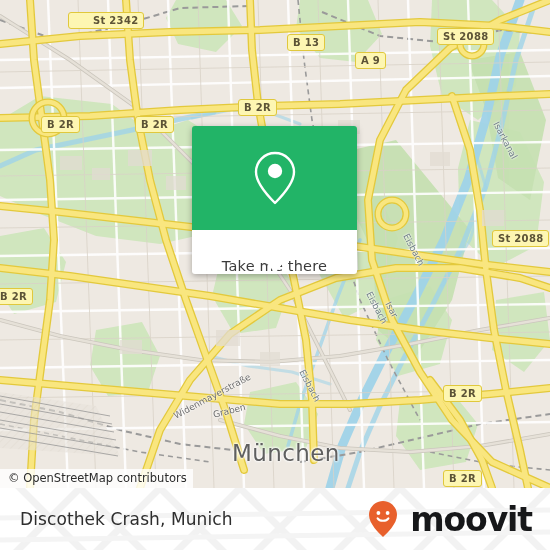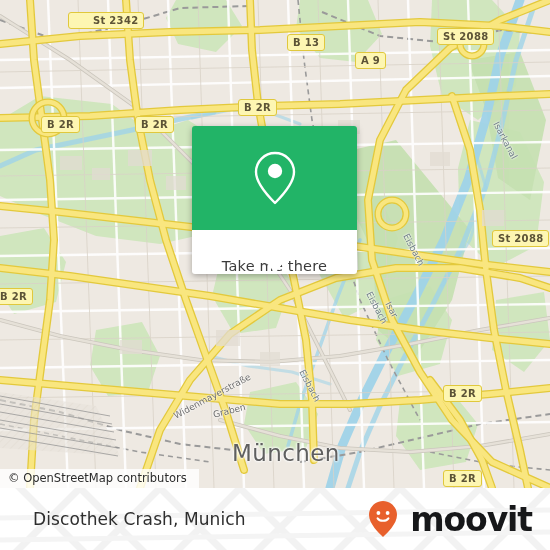--- a/index.html
+++ b/index.html
@@ -68,21 +68,21 @@
     font-size: 9px;
     white-space: nowrap;
     text-shadow: 0 0 2px #fff, 0 0 2px #fff;
   }
 
   
   #attribution {
     position: absolute;
     left: 0;
     bottom: 0;
-    padding: 2px 12px 3px 8px;
+    padding: 2px 6px 3px 8px;
     background: rgba(255,255,255,0.82);
     color: #2b2b2b;
     font-family: "DejaVu Sans", sans-serif;
     font-size: 11.5px;
     line-height: 14px;
     white-space: nowrap;
   }
 
   
   #callout {
@@ -141,21 +141,20 @@
     opacity: 1;
   }
   #footer-inner {
     position: relative;
     height: 62px;
     display: flex;
     align-items: center;
     justify-content: space-between;
     padding: 0 18px 0 20px;
     box-sizing: border-box;
-    margin-left: 13px;
   }
   #place-title {
     color: #2e2e2e;
     font-family: "DejaVu Sans", sans-serif;
     font-size: 17px;
     letter-spacing: .1px;
     white-space: nowrap;
   }
   #brand {
     display: flex;

